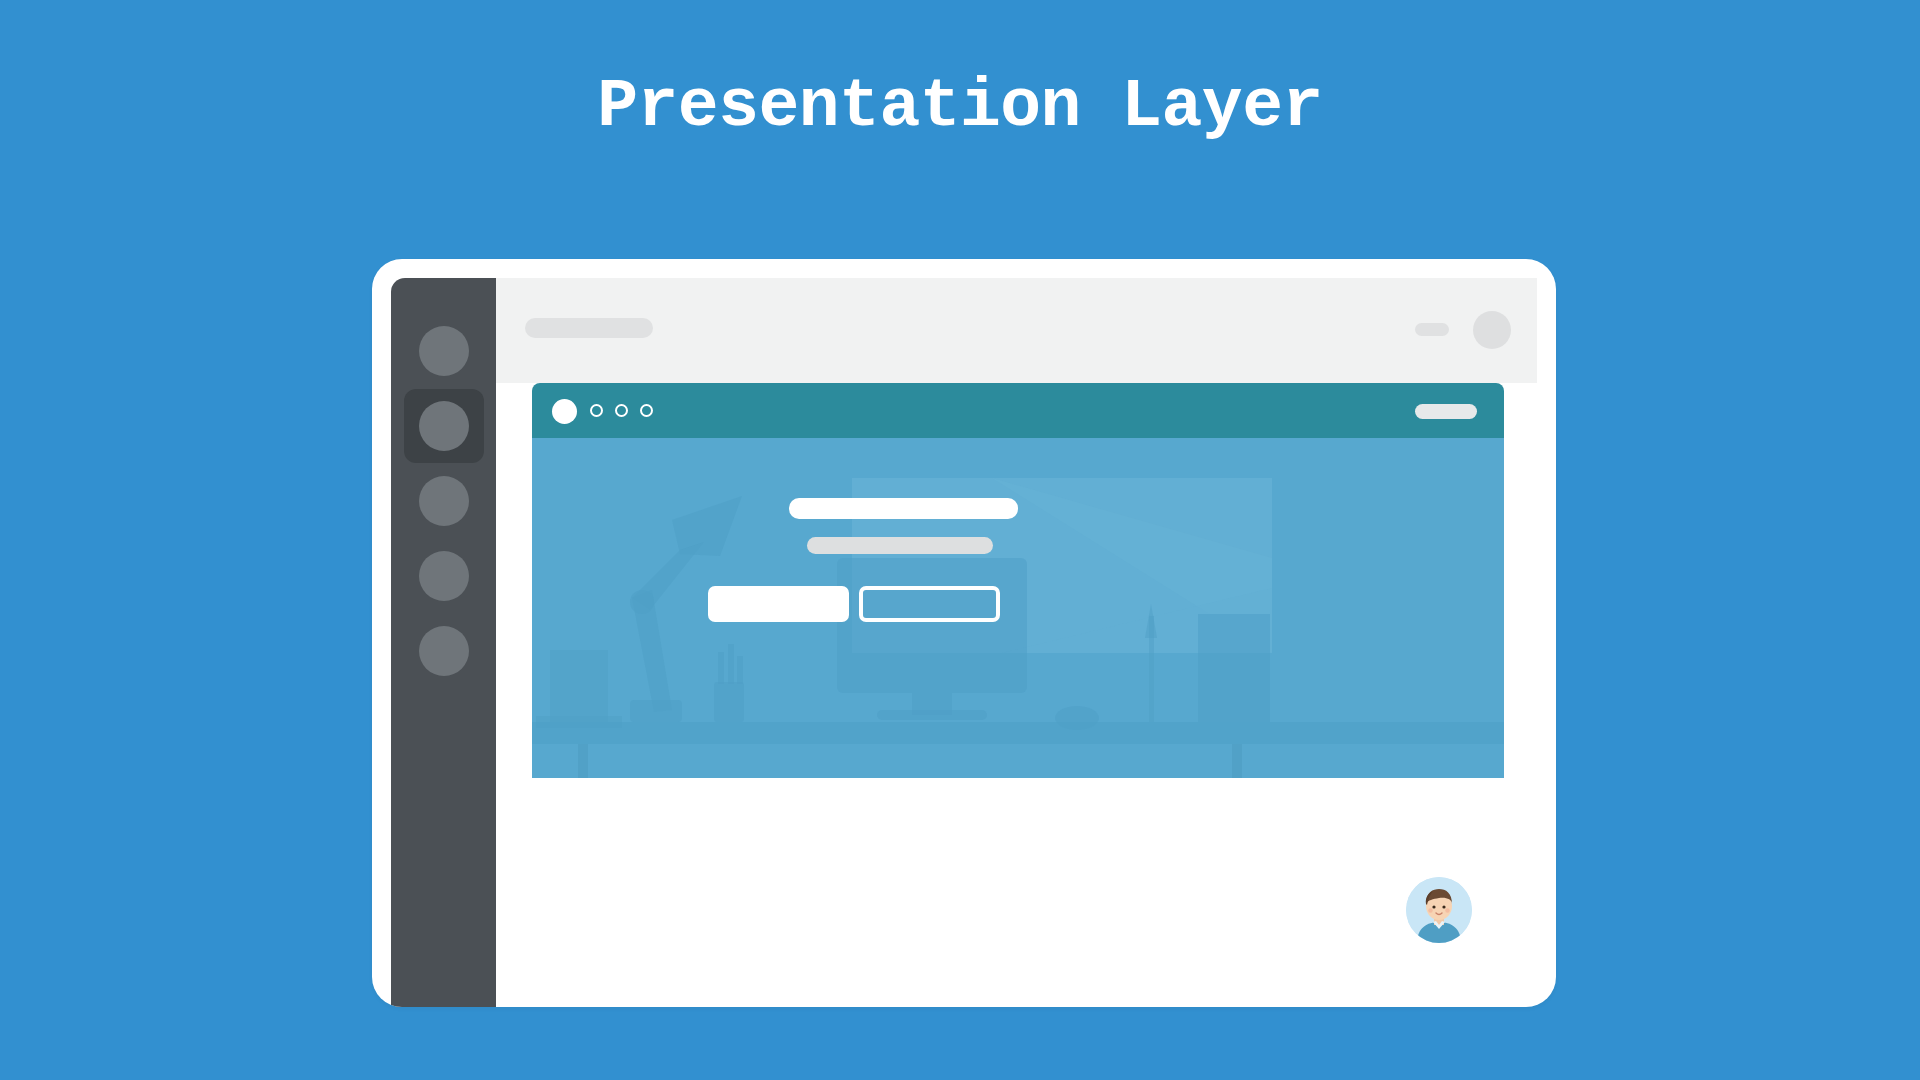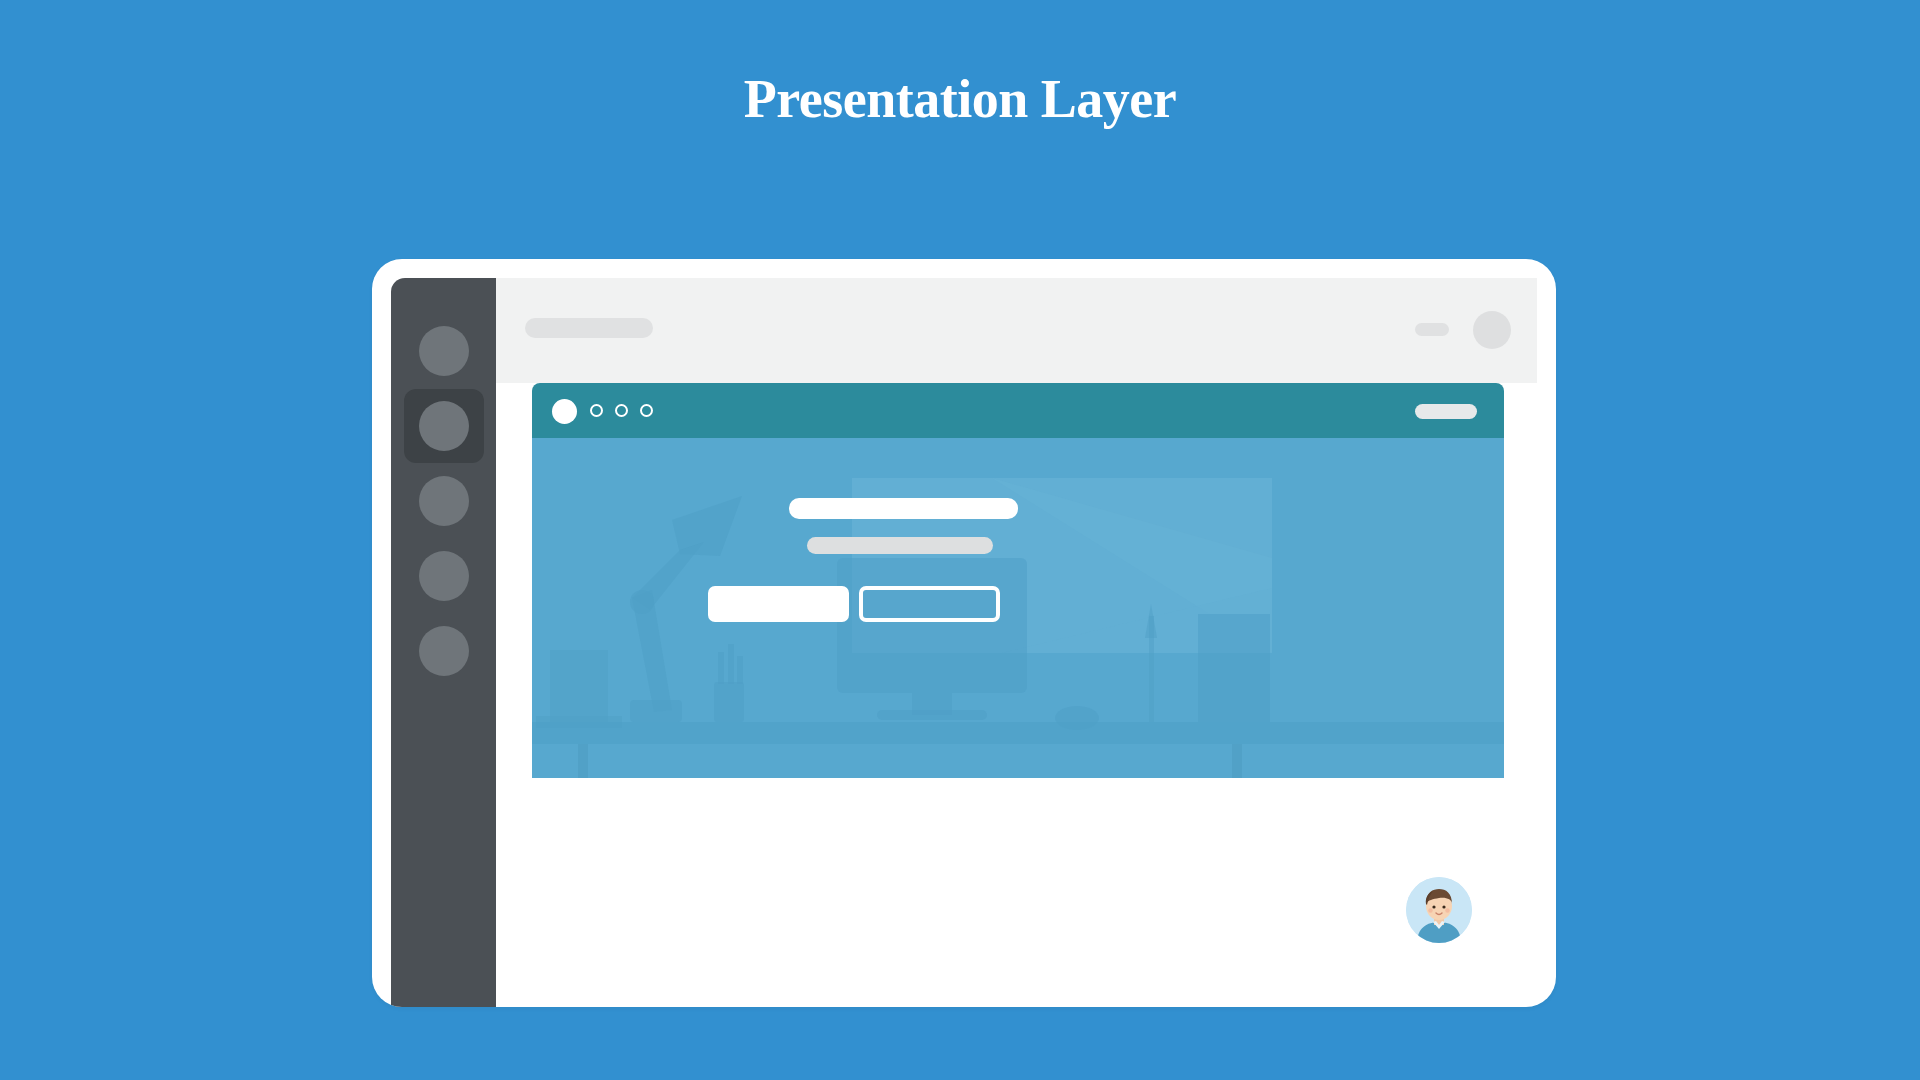--- a/index.html
+++ b/index.html
@@ -18,25 +18,25 @@
     background: #3290d0;
   }
 
   
   #page-title {
     position: absolute;
     top: 68px;
     left: 0;
     width: 1920px;
     text-align: center;
-    font-size: 54px;
+    font-size: 68px;
     font-weight: bold;
     color: #ffffff;
     letter-spacing: -0.5px;
-    font-family: Liberation Serif, serif;
+    font-family: Liberation Mono, monospace;
   }
 
   
   #device-frame {
     position: absolute;
     left: 372px;
     top: 259px;
     width: 1184px;
     height: 748px;
     background: #ffffff;

